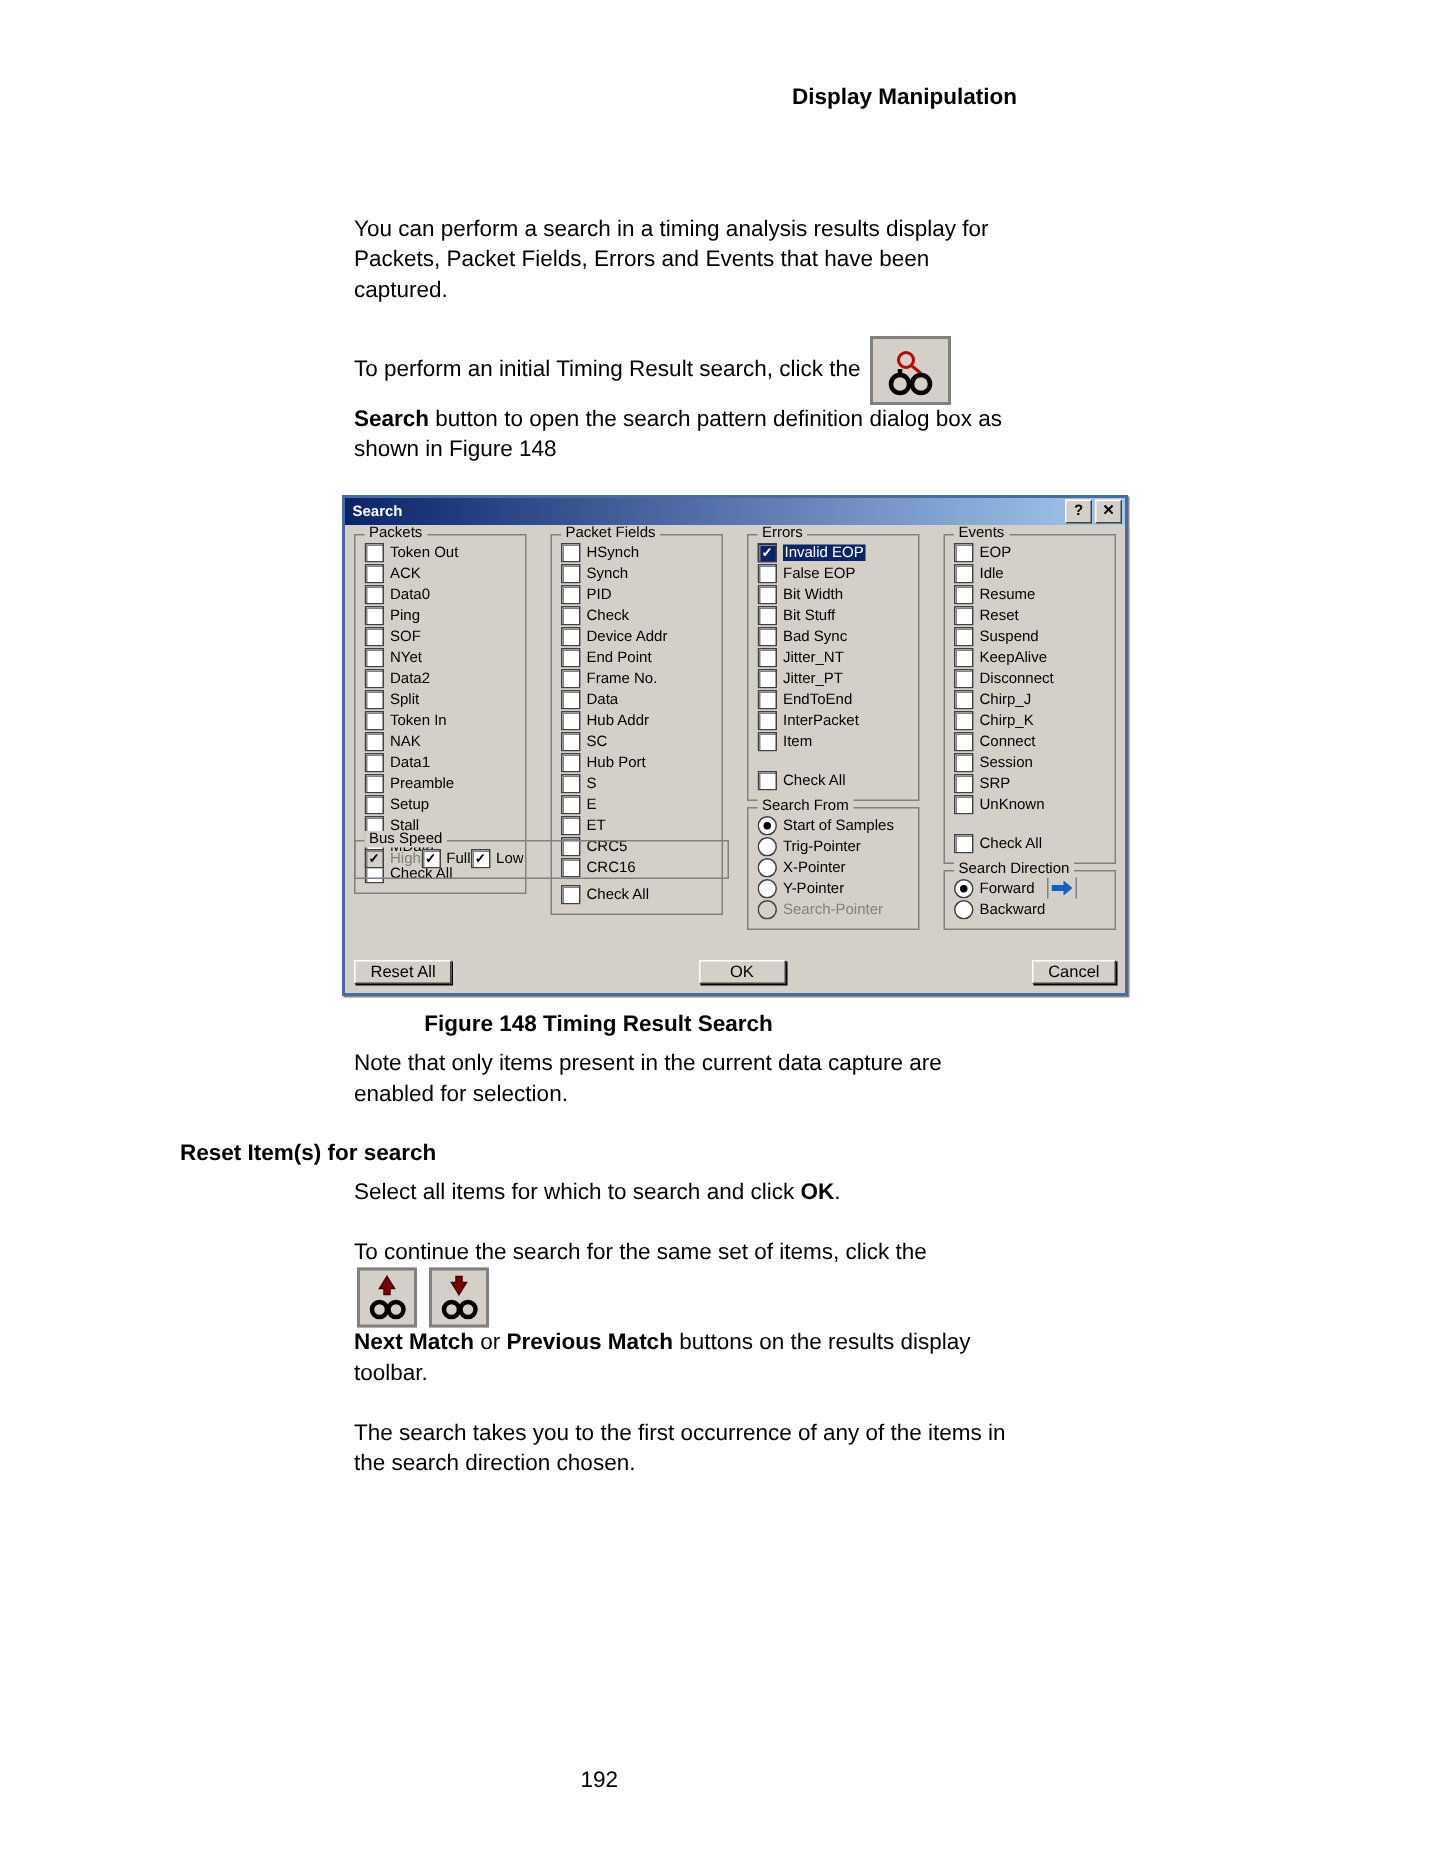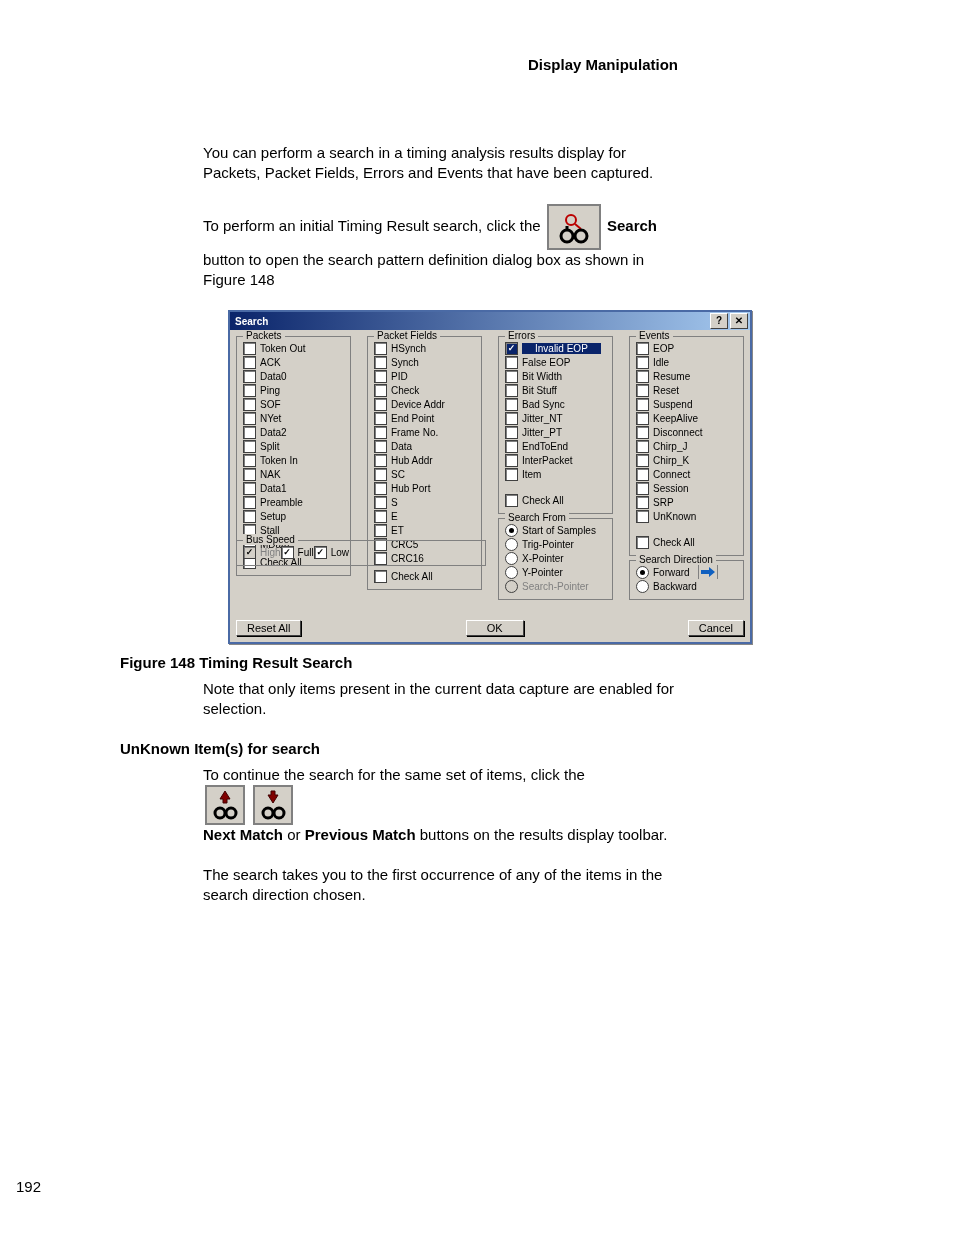--- a/index.html
+++ b/index.html
@@ -1,21 +1,21 @@
 <!DOCTYPE html>
 <html><head>
 <meta charset="utf-8">
 <style>
   html,body{margin:0;padding:0;background:#fff;font-family:Arial,Helvetica,sans-serif;color:#000;font-size:15px}
   .page{width:798px;height:1235px;position:relative;box-sizing:border-box;padding:56px 120px 0 120px}
   .header-right{text-align:right;font-weight:bold;margin-bottom:70px}
   .h2{font-weight:bold;margin:10px 0 8px 0}
-  .body-text{margin-left:83px;margin-bottom:20px;line-height:1.35}
-  .fig-caption{text-align:left;font-weight:bold;margin:10px 0 8px 0}
-  .page-no{position:absolute;bottom:40px;left:16px;right:0;}
+  .body-text{margin-left:116px;margin-bottom:20px;line-height:1.35}
+  .fig-caption{text-align:center;font-weight:bold;margin:10px 0 8px 0}
+  .page-no{position:absolute;bottom:40px;left:1px;right:0;text-align:center}
   b{font-weight:bold}
 
   
   .dialog{width:520px;margin:6px 0 4px 108px;font-family:Tahoma,Arial,sans-serif;font-size:10px;border:2px solid #4a6aa5;box-shadow:1px 1px 0 #888}
   .titlebar{height:18px;background:linear-gradient(to right,#0a246a,#a6caf0);color:#fff;display:flex;align-items:center;padding:0 2px;font-weight:bold}
   .titlebar .title{flex:1;padding-left:3px}
   .tb-btn{width:16px;height:14px;background:#d4d0c8;border:1px solid #fff;border-right-color:#404040;border-bottom-color:#404040;margin-left:2px;display:flex;align-items:center;justify-content:center;color:#000;font-size:10px;font-weight:bold;line-height:1}
   .dlg-body{background:#d4d0c8;padding:6px}
   .cols{display:flex;gap:16px}
   .col{flex:1;min-width:0}
@@ -27,21 +27,21 @@
   .cb.checked.blue{background:#0a246a;color:#fff}
   .cb.checked.blue::after{content:"✓"}
   .cb.disabled{background:#d4d0c8}
   .rb{width:11px;height:11px;border:1px solid #404040;border-radius:50%;background:#fff;display:inline-flex;align-items:center;justify-content:center;flex:0 0 auto}
   .rb.sel::after{content:"";width:5px;height:5px;background:#000;border-radius:50%}
   .rb.disabled{background:#d4d0c8}
   .disabled-text{color:#808080}
   .btn{background:#d4d0c8;border:1px solid #fff;border-right-color:#404040;border-bottom-color:#404040;padding:1px 10px;font-size:11px;font-family:inherit;box-shadow:1px 1px 0 #000}
   .dlg-bottom{display:flex;align-items:flex-end;margin-top:6px}
   .dlg-bottom .spacer{flex:1}
-  .sel-hl{background:#0a246a;color:#fff;padding:0 13px}
+  .sel-hl{background:#0a246a;color:#fff;padding:0 1px}
   .arrow-icon{width:18px;height:16px;display:inline-flex;align-items:center;justify-content:center;border:1px solid #808080;background:#d4d0c8;margin-left:4px}
 
   
   .mini-icon{display:inline-block;vertical-align:middle;width:50px;height:42px;background:#d4d0c8;border:2px solid #808080;position:relative;margin:0 2px}
   .mini-icon svg{position:absolute;inset:0}
   .mini-icon.small{width:36px;height:36px}
   .mini-icon-pair{display:inline-block;vertical-align:middle}
 </style>
 </head>
 <body>
@@ -411,21 +411,24 @@
         <span class="spacer"></span>
         <button class="btn">Cancel</button>
       </div>
     </div>
   </div>
 
   <div class="fig-caption">Figure  148  Timing Result Search</div>
 
   <div class="body-text">Note that only items present in the current data capture are enabled for selection.</div>
 
-  <div class="h2">UnKnown Item(s) for search</div>
+  <div class="h2">Reset Item(s) for search</div>
+  <div class="body-text">
+    <span>Select all items for which to search and click </span><b>OK</b><span>.</span>
+  </div>
   <div class="body-text">
     <span>To continue the search for the same set of items, click the </span>
     <span class="mini-icon-pair">
       <span class="mini-icon small">
         <svg viewBox="0 0 36 36">
           <path d="M18 4l-5 8h3v4h4v-4h3z" fill="#800000" stroke="#400000"></path>
           <circle cx="13" cy="26" r="5" fill="none" stroke="#000" stroke-width="3"></circle>
           <circle cx="24" cy="26" r="5" fill="none" stroke="#000" stroke-width="3"></circle>
         </svg>
       </span>

